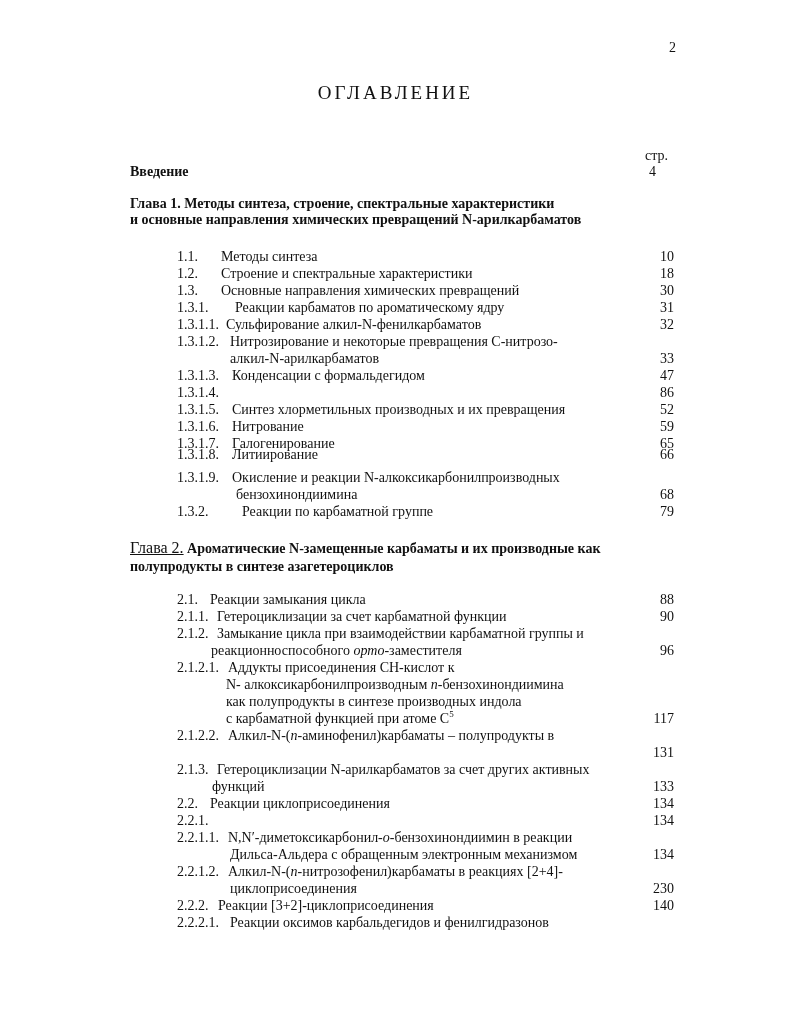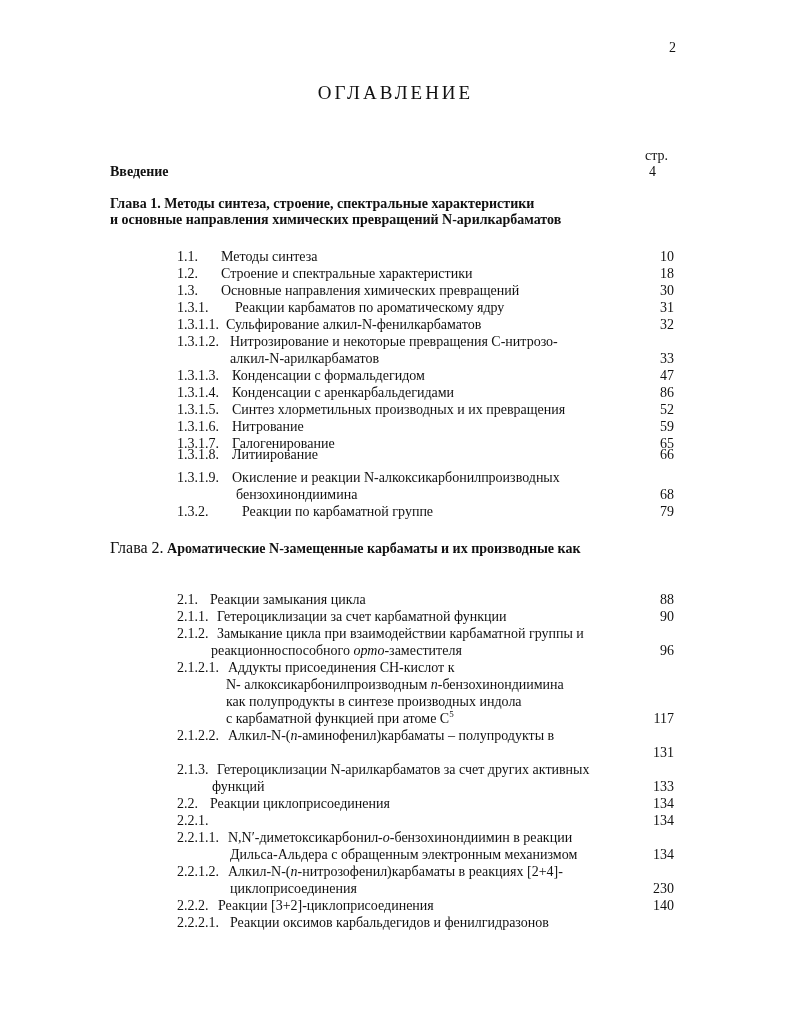--- a/index.html
+++ b/index.html
@@ -5,26 +5,26 @@
   html, body { margin: 0; padding: 0; background: #ffffff; }
   body {
     width: 791px; height: 1023px; position: relative; overflow: hidden;
     font-family: "Liberation Serif", "DejaVu Serif", serif;
     color: #111; font-size: 14px;
   }
   .abs { position: absolute; white-space: nowrap; line-height: 16px; }
   .pageno { left: 669px; top: 40px; font-size: 14px; }
   .title { left: 0; width: 791px; top: 82px; text-align: center; font-size: 19px; letter-spacing: 3px; line-height: 22px; }
   .str { left: 645px; top: 148px; font-size: 14px; }
-  .bold { font-weight: bold; }
+  .bold { font-weight: bold; margin-left: 20px; }
   .intro { left: 110px; top: 164px; }
   .intro-pg { left: 649px; top: 164px; }
   .ch1 { left: 110px; top: 196px; }
   .ch2 { left: 110px; top: 540px; }
-  .ch2 .plain { font-weight: normal; font-size: 16px; }
+  .ch2 .plain { font-weight: normal; font-size: 16px; text-decoration: underline; }
   .row { position: absolute; left: 0; width: 791px; height: 17px; }
   .num { position: absolute; top: 0; white-space: nowrap; line-height: 16px; font-family: Liberation Serif, serif; }
   .txt { position: absolute; top: 0; white-space: nowrap; line-height: 16px; text-align: right; }
   .pg { position: absolute; top: 0; right: 117px; white-space: nowrap; line-height: 16px; text-align: right; }
   sup { font-size: 9px; line-height: 0; }
 </style>
 </head>
 <body>
 
 <div class="abs pageno">2</div>
@@ -75,21 +75,20 @@
     <span class="txt" style="left:230px">алкил-N-арилкарбаматов</span>
     <span class="pg">33</span>
   </div>
   <div class="row" style="top:368px">
     <span class="num" style="left:177px">1.3.1.3.</span>
     <span class="txt" style="left:232px">Конденсации с формальдегидом</span>
     <span class="pg">47</span>
   </div>
   <div class="row" style="top:385px">
     <span class="num" style="left:177px">1.3.1.4.</span>
-    <span class="txt" style="left:232px">Конденсации с аренкарбальдегидами</span>
     <span class="pg">86</span>
   </div>
   <div class="row" style="top:402px">
     <span class="num" style="left:177px">1.3.1.5.</span>
     <span class="txt" style="left:232px">Синтез хлорметильных производных и их превращения</span>
     <span class="pg">52</span>
   </div>
   <div class="row" style="top:419px">
     <span class="num" style="left:177px">1.3.1.6.</span>
     <span class="txt" style="left:232px">Нитрование</span>
@@ -119,20 +118,21 @@
     <span class="txt" style="left:242px">Реакции по карбаматной группе</span>
     <span class="pg">79</span>
   </div>
 </div>
 
 <div class="abs bold ch2">
   <div>
     <span class="plain">Глава 2.</span>
     <span>Ароматические N-замещенные карбаматы и их производные как</span>
   </div>
+  <div style="margin-top:2px">полупродукты в синтезе азагетероциклов</div>
 </div>
 
 <div>
   <div class="row" style="top:592px">
     <span class="num" style="left:177px">2.1.</span>
     <span class="txt" style="left:210px">Реакции замыкания цикла</span>
     <span class="pg">88</span>
   </div>
   <div class="row" style="top:609px">
     <span class="num" style="left:177px">2.1.1.</span>

